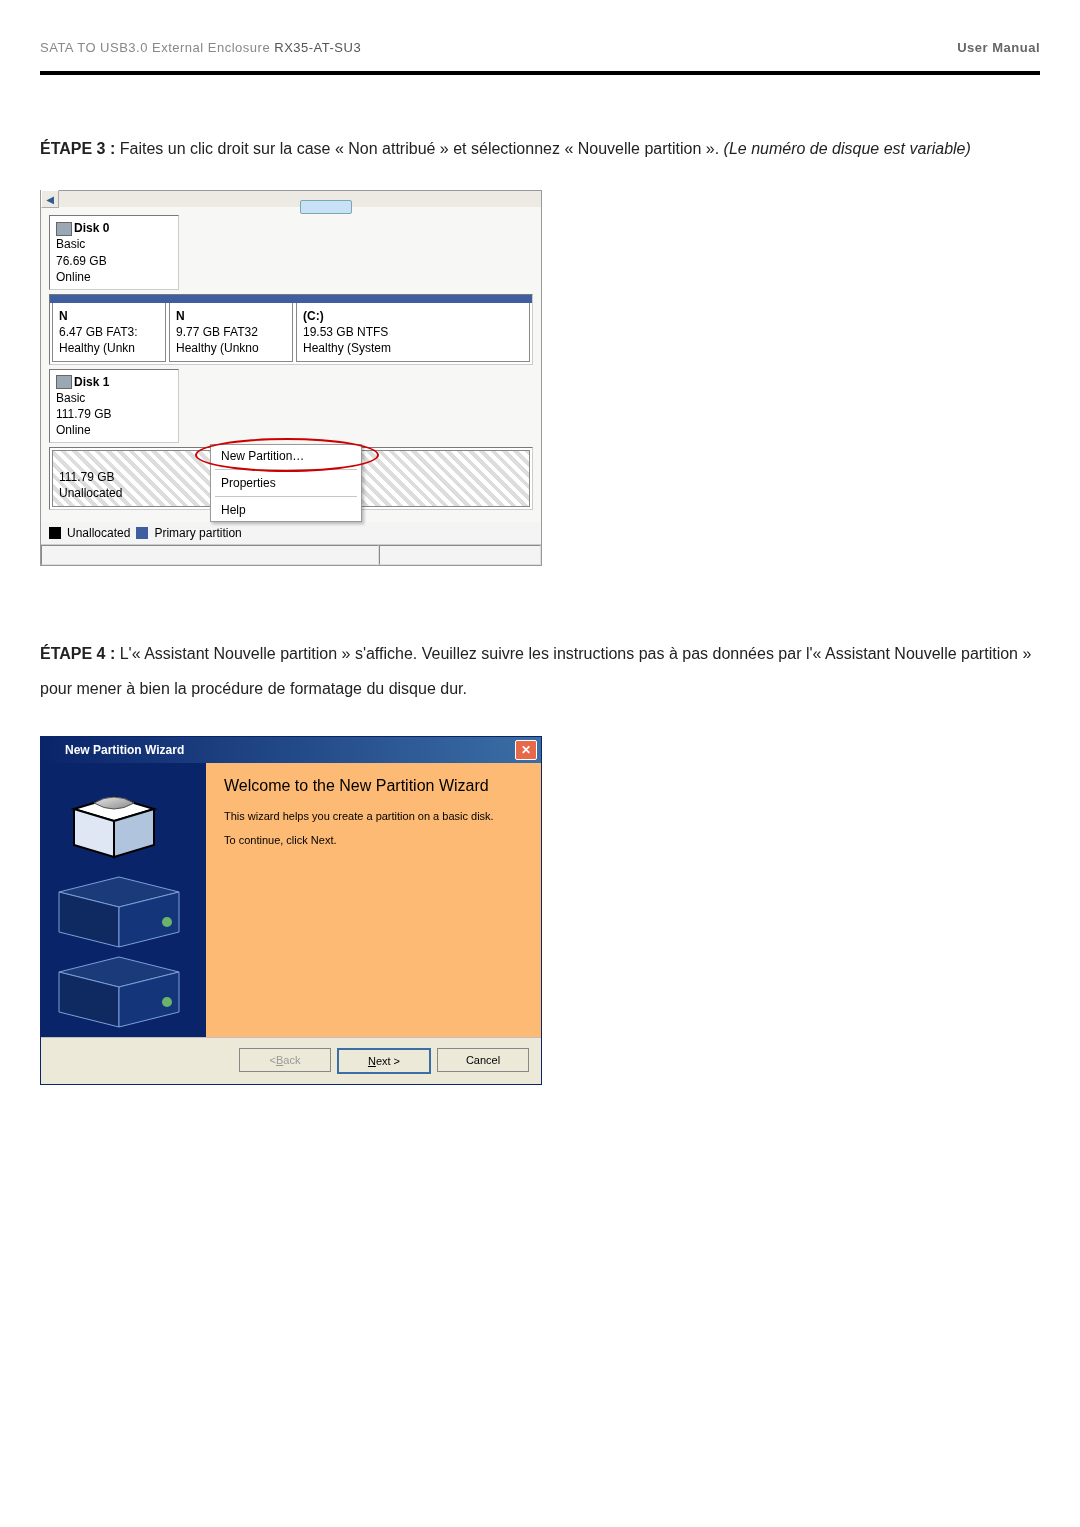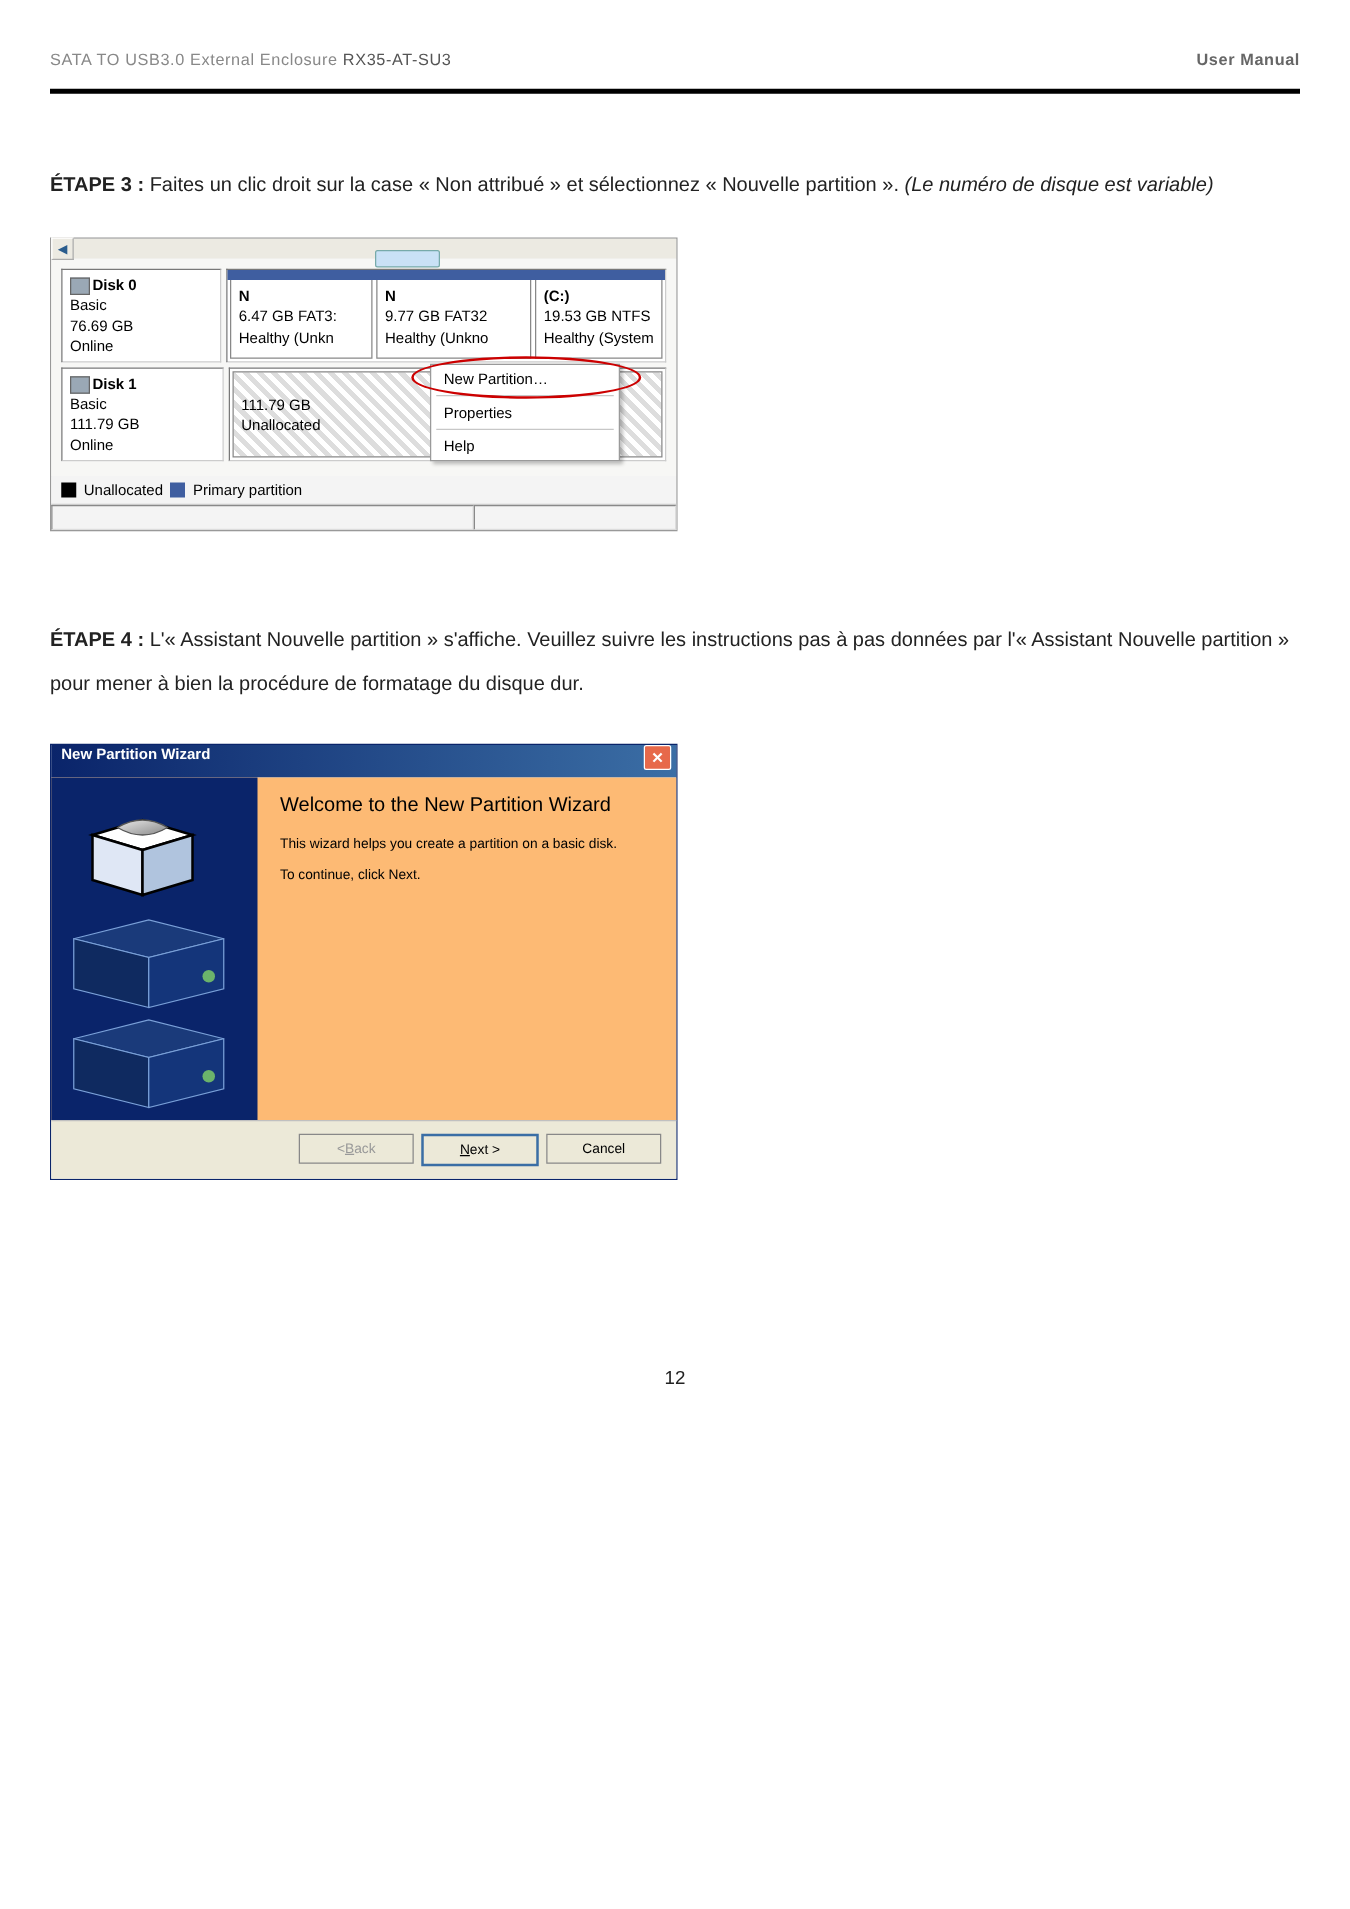--- a/index.html
+++ b/index.html
@@ -62,21 +62,21 @@
   }
   .dm-scroll-top .track { flex: 1; background: #eceae2; position: relative; }
   .dm-scroll-top .thumb {
     position: absolute; left: 50%; top: 1px;
     width: 50px; height: 12px;
     background: #c9e1f6;
     border: 1px solid #7aa;
     border-radius: 2px;
   }
   .dm-body { padding: 8px; background: #f7f7f5; }
-  .dm-row { display:flex; gap: 4px; margin-bottom: 4px; }
+  .dm-row { display:flex; gap: 4px; margin-bottom: 4px; flex-direction: column; }
   .dm-disk-label {
     width: 116px;
     border: 1px inset #ccc;
     padding: 4px 6px;
     background: #fff;
     line-height: 1.35;
   }
   .dm-disk-label .title { font-weight: bold; }
   .dm-disk-icon { display:inline-block; width:14px; height:12px; background:#9aa8b5; border:1px solid #666; margin-right:2px; vertical-align:middle; }
   .dm-cd-icon { display:inline-block; width:14px; height:14px; border-radius:50%; background: radial-gradient(circle,#fff 15%, #ccc 40%, #c0ba7b 70%, #fff 100%); border:1px solid #888; margin-right:2px; vertical-align:middle;}
@@ -146,23 +146,23 @@
     width: 500px;
     border: 1px solid #0a246a;
     font-family: Tahoma, Verdana, sans-serif;
     margin-top: 30px;
   }
   .wizard-titlebar {
     height: 26px;
     background: linear-gradient(to right, #0a246a, #3b6ea5);
     color: #fff;
     display:flex;
-    align-items:flex-start;
+    align-items:center;
     justify-content: space-between;
-    padding: 0 4px 0 8px;
+    padding: 0 4px 0 24px;
     font-size: 12px;
     font-weight: bold;
   }
   .wizard-close {
     width: 20px; height: 18px;
     background: #e7694a;
     border: 1px solid #fff;
     color:#fff;
     display:flex; align-items:center; justify-content:center;
     font-size:12px; font-weight:bold;
@@ -367,14 +367,13 @@
           <span>ack</span>
       </div>
       <div class="btn default">
         <span class="u">N</span>
           <span>ext &gt;</span>
       </div>
       <div class="btn">Cancel</div>
     </div>
   </div>
 
-  <div class="page-num">12</div>
 </div>
 
 </body></html>

